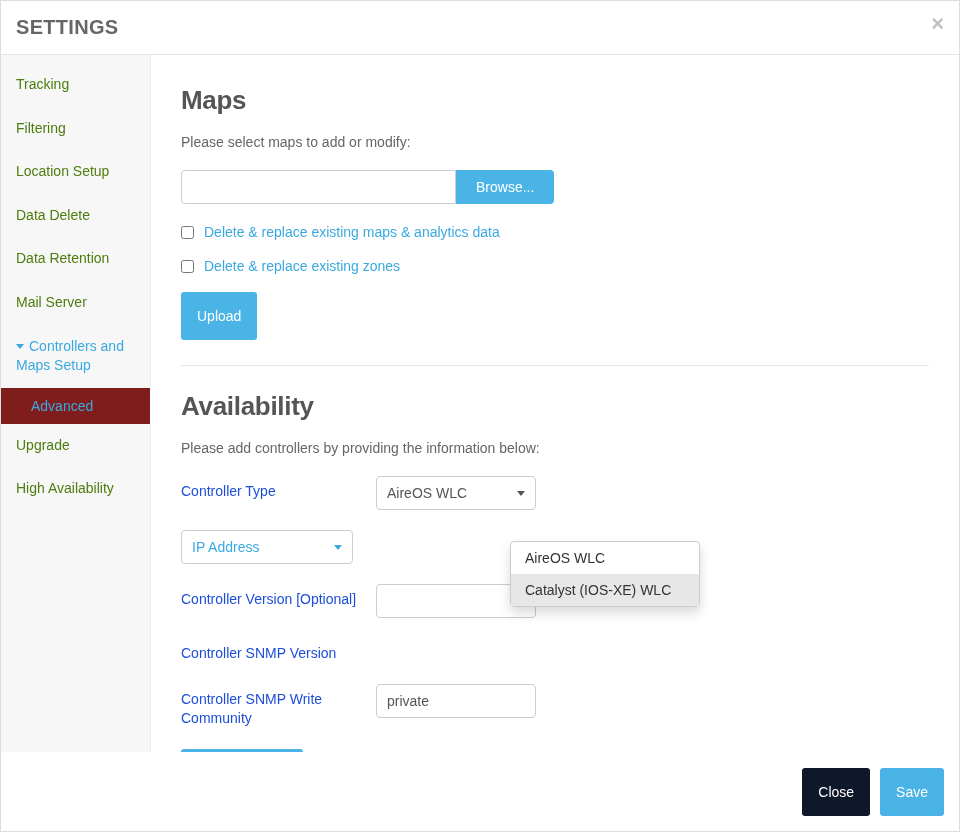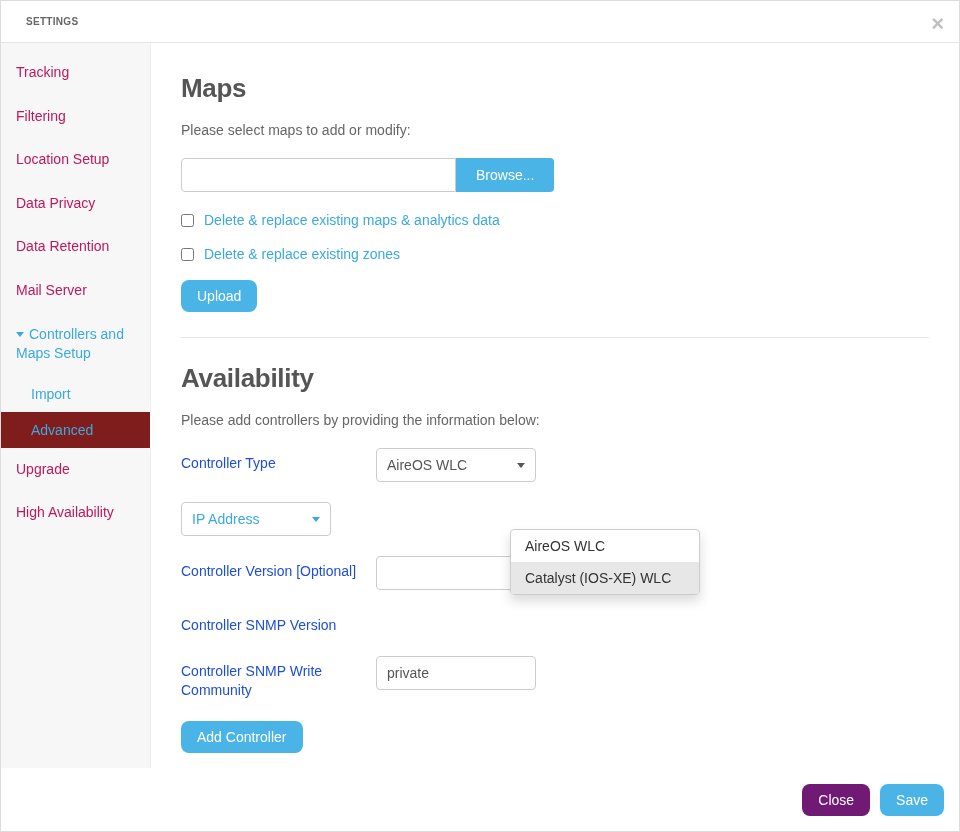--- a/index.html
+++ b/index.html
@@ -11,25 +11,24 @@
     display: flex;
     flex-direction: column;
     position: relative;
   }
   .modal-header {
     padding: 15px 15px 15px 15px;
     border-bottom: 1px solid #e5e5e5;
     position: relative;
   }
   .modal-header h4 {
-    font-size: 10px;
+    font-size: 20px;
     font-weight: 600;
     color: #666;
     letter-spacing: 0.3px;
-    margin-left: 10px;
   }
   .close-x {
     position: absolute;
     right: 15px;
     top: 12px;
     font-size: 22px;
     font-weight: bold;
     color: #c0c0c0;
     cursor: pointer;
     line-height: 1;
@@ -40,21 +39,21 @@
     overflow: hidden;
   }
   .sidebar {
     width: 150px;
     background: #f7f7f7;
     border-right: 1px solid #eee;
     padding-top: 8px;
   }
   .sidebar-item {
     padding: 12px 15px;
-    color: #be185d;
+    color: #4d7c0f;
     font-size: 14px;
     cursor: pointer;
     line-height: 1.4;
   }
   .sidebar-item.parent {
     color: #3aa9e0;
   }
   .sidebar-sub {
     padding: 10px 15px 10px 30px;
     color: #3aa9e0;
@@ -103,35 +102,35 @@
     width: 275px;
     height: 34px;
     border: 1px solid #ccc;
     border-radius: 4px 0 0 4px;
     padding: 6px 10px;
     font-size: 14px;
     background: #fff;
   }
   .btn {
     border: none;
-    border-radius: 8px;
-    padding: 8px 16px;
+    border-radius: 3px;
+    padding: 16px 16px;
     font-size: 14px;
     cursor: pointer;
   }
   .btn-primary {
     background: #4ab4e6;
     color: #fff;
   }
   .btn-browse {
     border-radius: 0 4px 4px 0;
     padding: 8px 20px;
   }
   .btn-default {
-    background: #701a75;
+    background: #0f172a;
     color: #fff;
     text-align: right;
   }
   .check-row {
     margin-bottom: 18px;
     display: flex;
     align-items: flex-start;
   }
   .check-row input[type=checkbox] {
     margin-right: 10px;
@@ -178,21 +177,21 @@
     justify-content: space-between;
     cursor: pointer;
   }
   .select-box .caret {
     width: 0; height: 0;
     border-left: 4px solid transparent;
     border-right: 4px solid transparent;
     border-top: 5px solid #555;
   }
   .ip-select {
-    width: 150px;
+    width: 172px;
     color: #3aa9e0;
   }
   .ip-select .caret { border-top-color: #3aa9e0; }
   .dropdown-menu {
     position: absolute;
     left: 359px;
     top: 486px;
     width: 190px;
     background: #fff;
     border: 1px solid #ccc;
@@ -225,27 +224,26 @@
 <div class="modal">
   <div class="modal-header">
     <h4>SETTINGS</h4>
     <span class="close-x">×</span>
   </div>
   <div class="modal-body">
     <div class="sidebar">
       <div class="sidebar-item">Tracking</div>
       <div class="sidebar-item">Filtering</div>
       <div class="sidebar-item">Location Setup</div>
-      <div class="sidebar-item">Data Privacy</div>
+      <div class="sidebar-item">Data Delete</div>
       <div class="sidebar-item">Data Retention</div>
       <div class="sidebar-item">Mail Server</div>
       <div class="sidebar-item parent">
         <span class="chev"></span><span>Controllers and Maps Setup</span>
       </div>
-      <div class="sidebar-sub">Import</div>
       <div class="sidebar-sub active">Advanced</div>
       <div class="sidebar-item">Upgrade</div>
       <div class="sidebar-item">High Availability</div>
     </div>
 
     <div class="content">
       <h2 class="section">Maps</h2>
       <div class="helper">Please select maps to add or modify:</div>
       <div class="file-row">
         <input type="text" class="file-input" style="">

